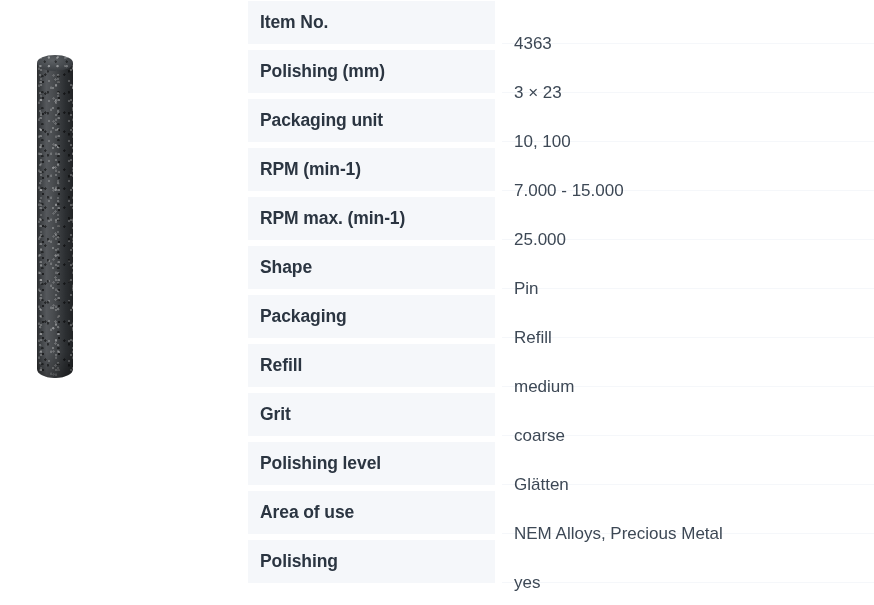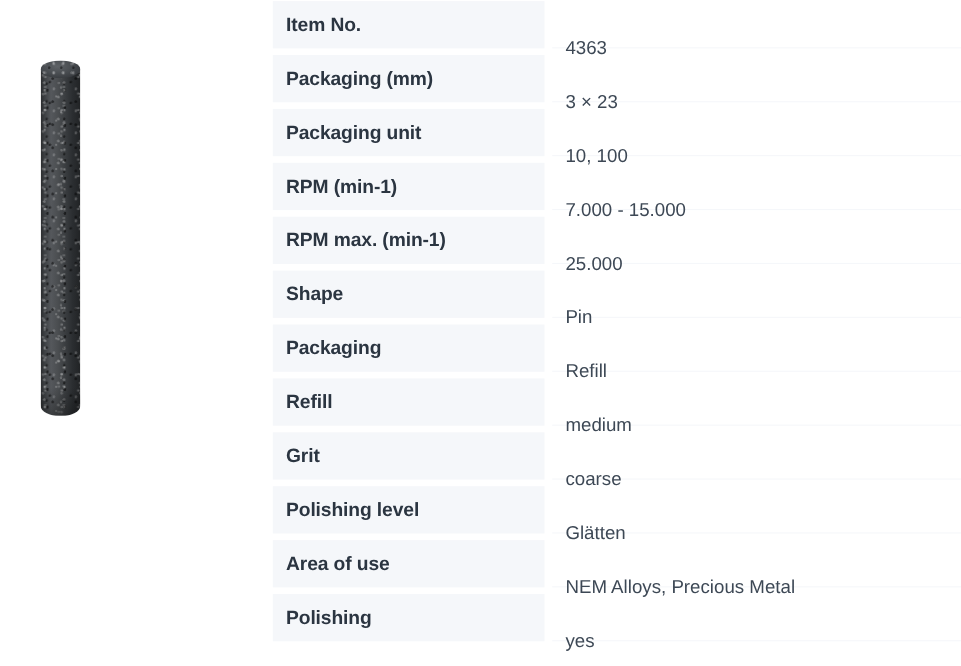--- a/index.html
+++ b/index.html
@@ -141,21 +141,21 @@
     <div id="pin-top-face"></div>
   </div>
 </div>
 
 <div id="spec-table">
     <div class="spec-row">
       <div class="spec-label">Item No.</div>
       <div class="spec-value">4363</div>
     </div>
     <div class="spec-row">
-      <div class="spec-label">Packaging (mm)</div>
+      <div class="spec-label">Polishing (mm)</div>
       <div class="spec-value">3 × 23</div>
     </div>
     <div class="spec-row">
       <div class="spec-label">Packaging unit</div>
       <div class="spec-value">10, 100</div>
     </div>
     <div class="spec-row">
       <div class="spec-label">RPM (min-1)</div>
       <div class="spec-value">7.000 - 15.000</div>
     </div>

